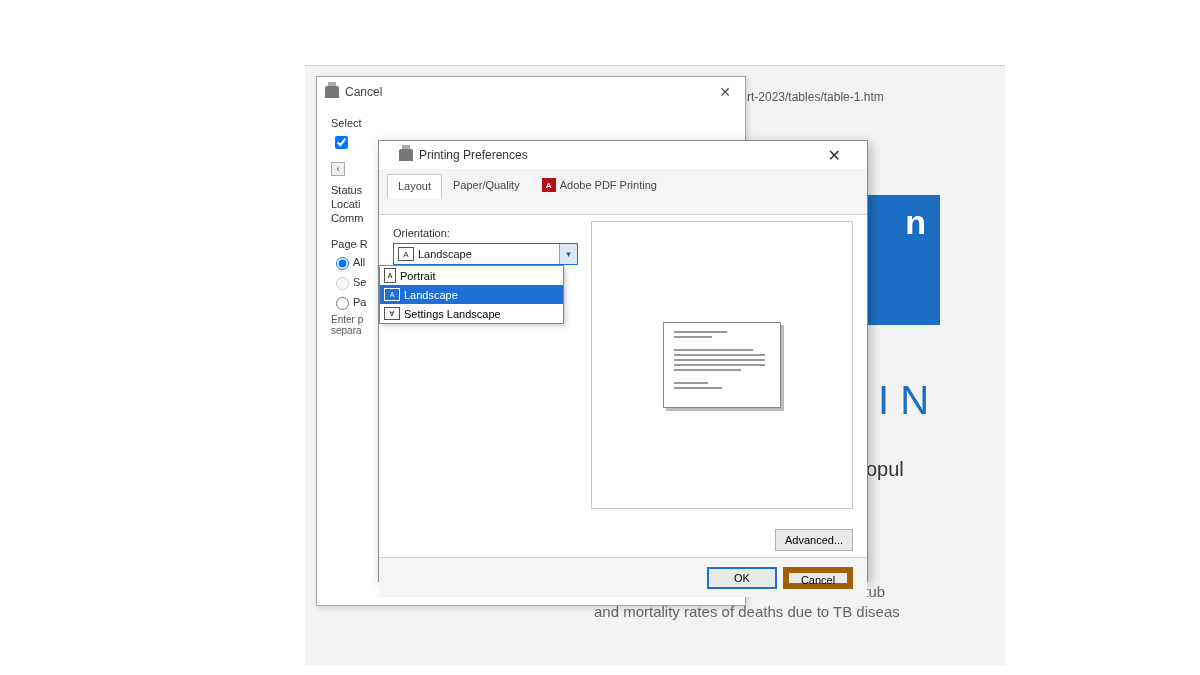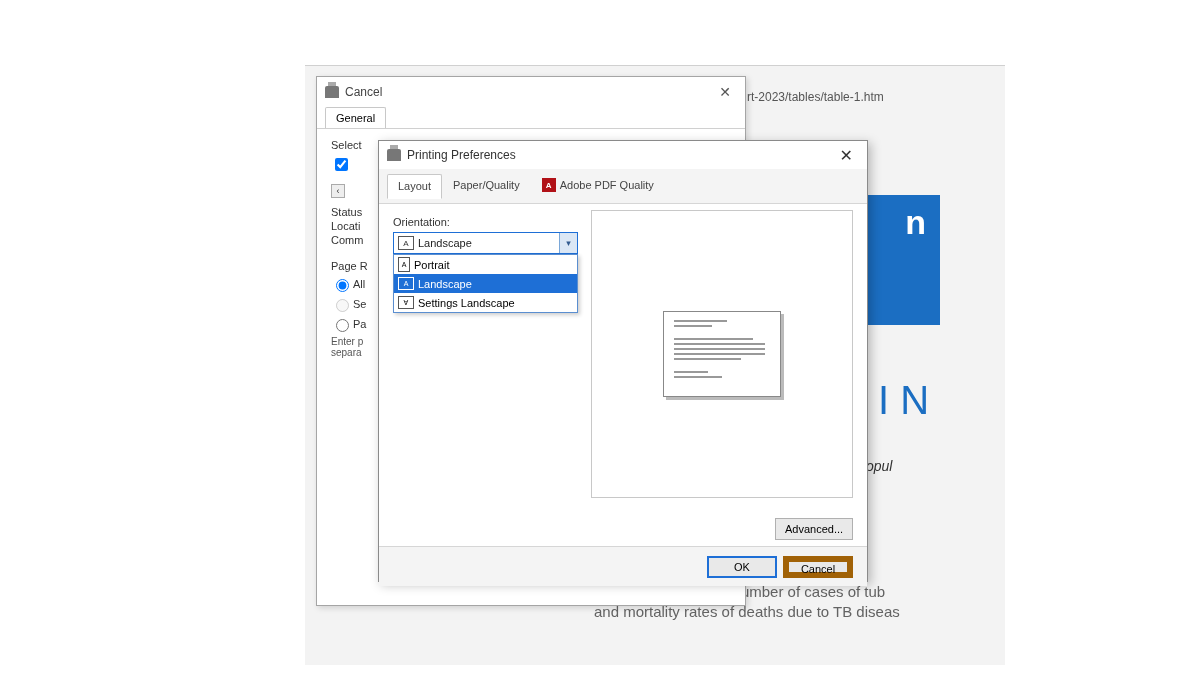--- a/index.html
+++ b/index.html
@@ -4,21 +4,21 @@
 <style>
   * { box-sizing: border-box; font-family: "Segoe UI", Tahoma, sans-serif; }
   body { margin: 0; width: 1200px; height: 675px; background: #fff; position: relative; overflow: hidden; }
 
   
   .bgpage { position: absolute; left: 305px; top: 65px; width: 700px; height: 600px; background: #f3f3f3; border-top: 1px solid #d0d0d0; }
   .urlbar { position: absolute; left: 747px; top: 90px; font-size: 12px; color: #555; }
   .bluebanner { position: absolute; left: 540px; top: 195px; width: 400px; height: 130px; background: #1b6ec2; }
   .bluebanner span { color: #fff; font-size: 34px; font-weight: 600; position: absolute; right: 14px; top: 8px; }
   .bigN { position: absolute; left: 878px; top: 378px; font-size: 40px; color: #1b6ec2; font-weight: 500; }
-  .popul { position: absolute; left: 866px; top: 458px; font-size: 14px; color: #333; font-style: italic; }
+  .popul { position: absolute; left: 866px; top: 458px; font-size: 20px; color: #333; }
   .bodyline1 { position: absolute; left: 570px; top: 583px; font-size: 15px; color: #636363; }
   .bodyline2 { position: absolute; left: 594px; top: 603px; font-size: 15px; color: #636363; }
 
   
   .print-dlg { position: absolute; left: 316px; top: 76px; width: 430px; height: 530px; background: #fff; border: 1px solid #a5a5a5; box-shadow: 2px 2px 6px rgba(0,0,0,0.15); }
   .dlg-title { display:flex; align-items:center; height: 30px; padding: 0 8px; font-size: 12px; color: #444; }
   .dlg-title .printer-ico { width:14px; height:12px; background:#777; margin-right:6px; border-radius:2px 2px 0 0; position:relative; }
   .dlg-title .printer-ico:before { content:""; position:absolute; top:-4px; left:3px; width:8px; height:4px; background:#aaa; }
   .dlg-close { margin-left:auto; font-size:14px; color:#555; cursor:pointer; padding:0 6px; }
   .print-tabs { display:flex; padding: 0 8px; border-bottom:1px solid #d0d0d0; }
@@ -27,35 +27,35 @@
   .print-body .lbl { margin-bottom:4px; }
   .print-body .chk { display:flex; align-items:center; margin:4px 0; }
   .print-body input[type=checkbox], .print-body input[type=radio] { margin-right:4px; }
   .print-body .scrollbtn { display:inline-block; width:14px; height:14px; border:1px solid #aaa; background:#eee; text-align:center; line-height:12px; font-size:9px; margin-top:6px; }
   .statusrows div { margin:2px 0; }
   .grp { margin-top:14px; }
   .hint { font-size:10px; color:#555; margin-top:4px; }
 
   
   .pref-dlg { position: absolute; left: 378px; top: 140px; width: 490px; height: 442px; background:#fff; border:1px solid #8a8a8a; box-shadow: 3px 3px 10px rgba(0,0,0,0.25); }
-  .pref-title { display:flex; align-items:center; height:28px; padding:0 8px; font-size:12px; color:#333;justify-content:flex-end; }
+  .pref-title { display:flex; align-items:center; height:28px; padding:0 20px; font-size:12px; color:#333;justify-content:flex-end; }
   .pref-title .printer-ico { width:14px; height:12px; background:#777; margin-right:6px; border-radius:2px 2px 0 0; position:relative; }
   .pref-title .printer-ico:before { content:""; position:absolute; top:-4px; left:3px; width:8px; height:4px; background:#aaa; }
   .pref-close { margin-left:auto; font-size:16px; color:#333; cursor:pointer; padding:0 6px; }
-  .pref-tabs { display:flex; padding: 4px 8px 5px 8px; border-bottom:1px solid #d6d6d6; background:#f4f4f4; }
+  .pref-tabs { display:flex; padding: 4px 8px 16px 8px; border-bottom:1px solid #d6d6d6; background:#f4f4f4; }
   .pref-tab { font-size:11px; padding:4px 10px 5px; border:1px solid transparent; color:#444; cursor:pointer; display:flex; align-items:center; }
   .pref-tab.active { background:#fff; border:1px solid #c8c8c8; border-bottom:1px solid #fff; border-radius:2px 2px 0 0; position:relative; top:1px; }
   .pdf-ico { width:14px; height:14px; background:#b11117; margin-right:4px; display:inline-flex; align-items:center; justify-content:center; color:#fff; font-size:8px; font-weight:bold; }
   .pref-body { padding: 12px 2px 10px 14px; position:relative; height: calc(100% - 28px - 30px - 40px); }
   .orient-lbl { font-size:11px; color:#333; margin-bottom:4px; }
   .combo { width:185px; height:22px; border:1px solid #1e6fd6; display:flex; align-items:center; background:#fff; }
   .combo .ico { width:16px; height:14px; border:1px solid #555; margin:0 4px; font-size:8px; display:flex; align-items:center; justify-content:center; color:#333; }
   .combo .txt { font-size:11px; color:#222; flex:1; }
   .combo .dropbtn { width:18px; height:100%; background:#dbe7f5; border-left:1px solid #7aa7d8; display:flex; align-items:center; justify-content:center; font-size:9px; color:#335b8f; cursor:pointer; }
-  .droplist { position:absolute; left:14px; top:50px; width:185px; border:1px solid #5a8ed0; background:#fff; box-shadow:2px 2px 4px rgba(0,0,0,0.2); }
+  .droplist { position:absolute; left:0; top:50px; width:185px; border:1px solid #5a8ed0; background:#fff; box-shadow:2px 2px 4px rgba(0,0,0,0.2); }
   .dropitem { display:flex; align-items:center; height:19px; font-size:11px; padding:0 4px; cursor:pointer; }
   .dropitem .ico { width:16px; height:13px; border:1px solid #555; margin-right:4px; font-size:7px; display:flex; align-items:center; justify-content:center; }
   .dropitem.sel { background:#1e6fd6; color:#fff; }
   .dropitem.sel .ico { border-color:#fff; color:#fff; }
   .ico.portrait { width:12px; height:15px; }
   .preview { position:absolute; right:14px; top:6px; width:262px; height:288px; border:1px solid #c8c8c8; background:#fff; display:flex; align-items:center; justify-content:center; }
   .page-preview { width:118px; height:86px; background:#fff; border:1px solid #888; box-shadow:3px 3px 0 #bbb; padding:8px 10px; }
   .page-preview .ln { height:2px; background:#999; margin-bottom:3px; }
   .page-preview .ln.s { width:55%; } .page-preview .ln.m { width:82%; } .page-preview .ln.l { width:95%; }
   .page-preview .gap { height:8px; }
@@ -75,23 +75,20 @@
 <div class="bigN">I N</div>
 <div class="popul">opul</div>
 <div class="bodyline1">This table describes the number of cases of tub</div>
 <div class="bodyline2">and mortality rates of deaths due to TB diseas</div>
 
 <div class="print-dlg">
   <div class="dlg-title">
     <span class="printer-ico"></span>
     <span>Cancel</span>
     <span class="dlg-close">✕</span>
-  </div>
-  <div class="print-tabs">
-    <div class="ptab">General</div>
   </div>
   <div class="print-body">
     <div class="lbl">Select</div>
     <div class="chk">
         <input type="checkbox" checked="" style="">
       </div>
     <span class="scrollbtn">‹</span>
     <div class="statusrows" style="margin-top:8px;">
       <div>Status</div>
       <div>Locati</div>
@@ -121,21 +118,21 @@
   <div class="pref-title">
     <span class="printer-ico"></span>
     <span>Printing Preferences</span>
     <span class="pref-close">✕</span>
   </div>
   <div class="pref-tabs">
     <div class="pref-tab active">Layout</div>
     <div class="pref-tab">Paper/Quality</div>
     <div class="pref-tab">
       <span class="pdf-ico">A</span>
-      <span>Adobe PDF Quality</span>
+      <span>Adobe PDF Printing</span>
     </div>
   </div>
   <div class="pref-body">
     <div class="orient-lbl">Orientation:</div>
     <div class="combo">
       <span class="ico">A</span>
       <span class="txt">Landscape</span>
       <span class="dropbtn">▾</span>
     </div>
     <div class="droplist">

